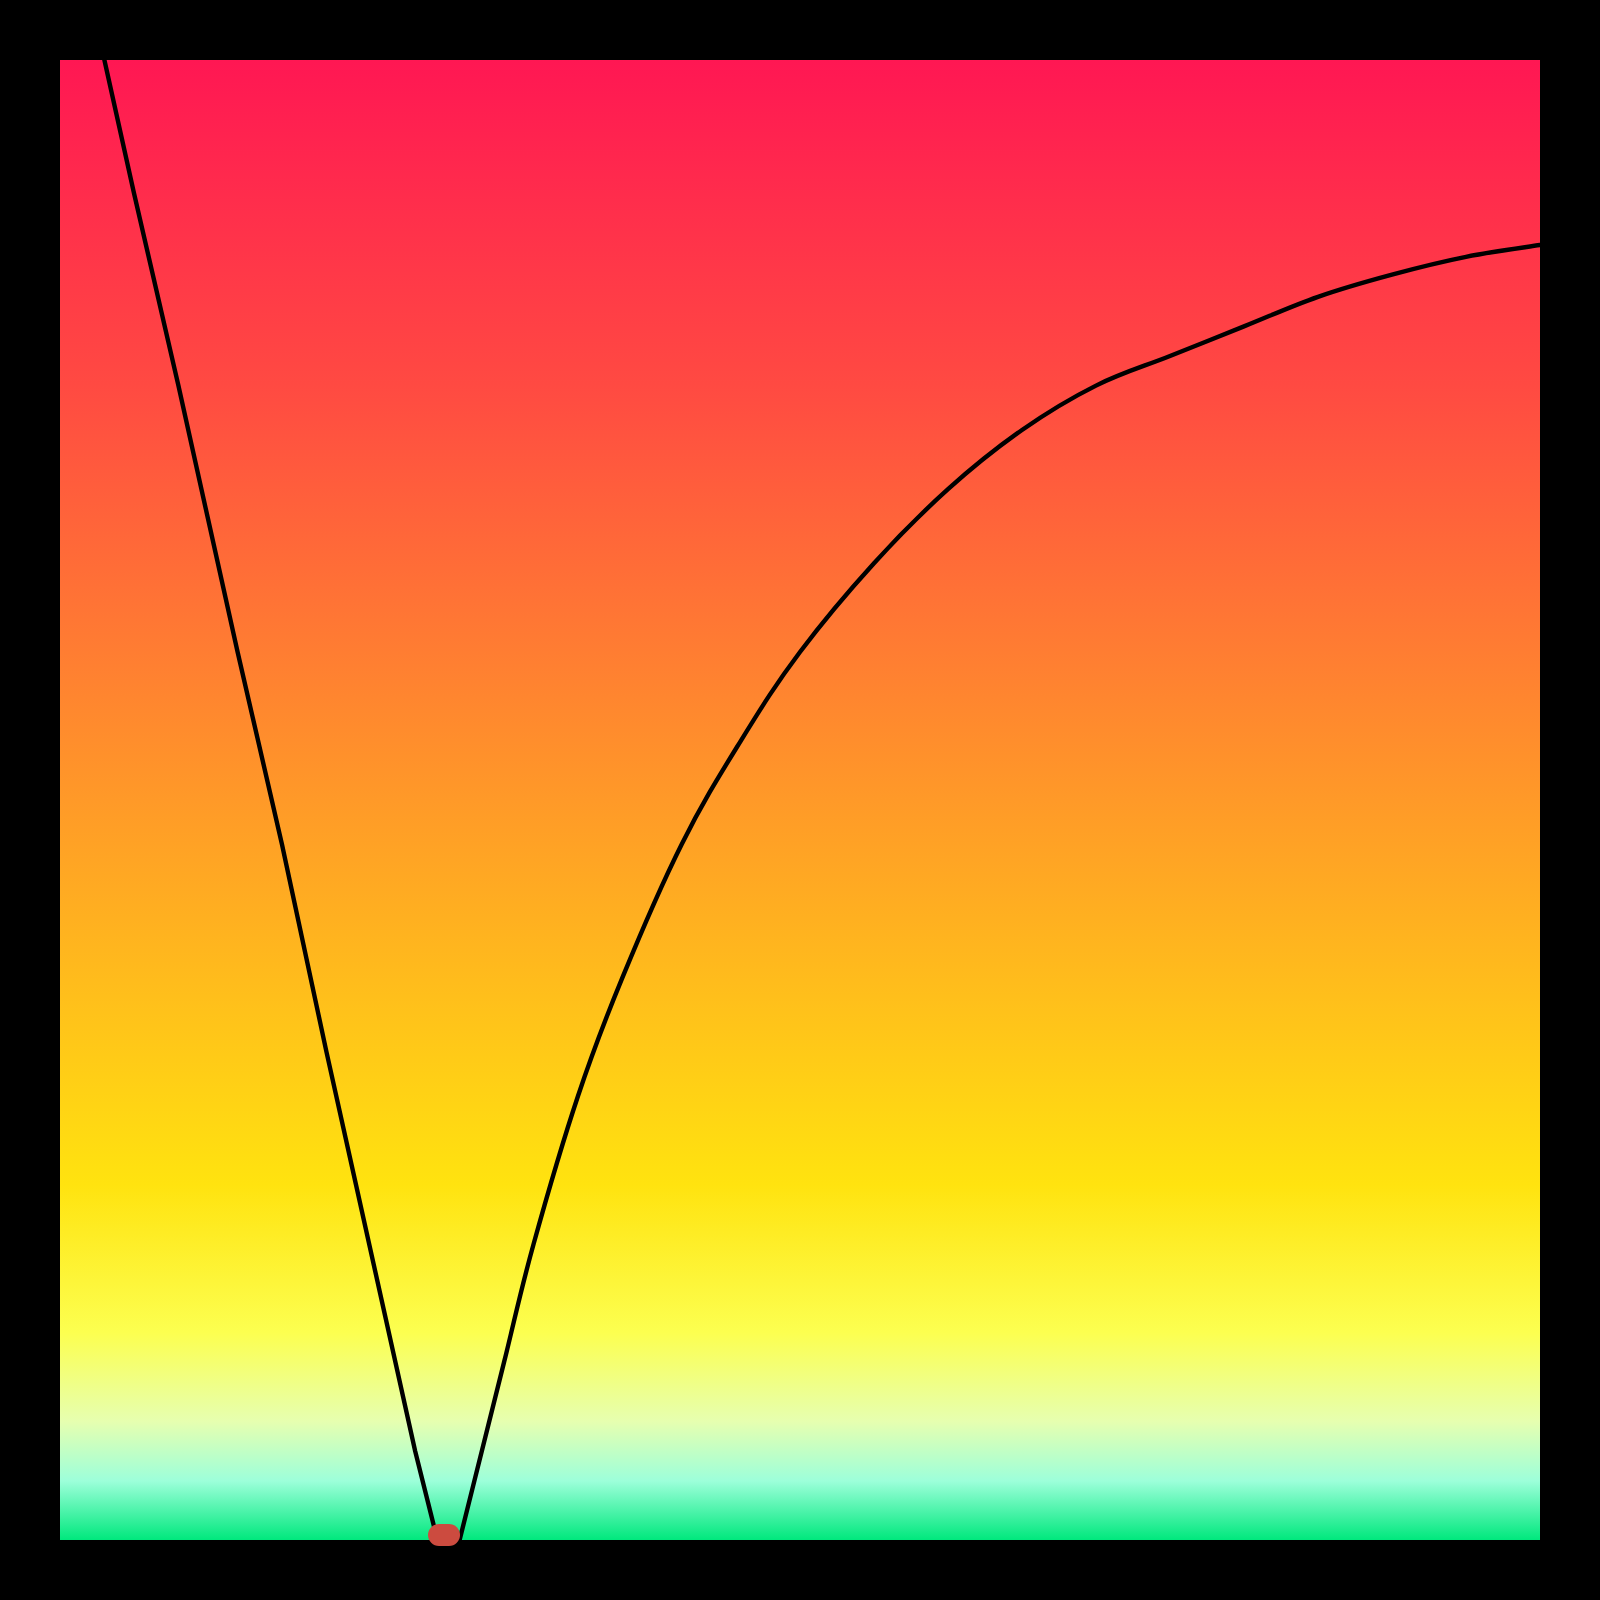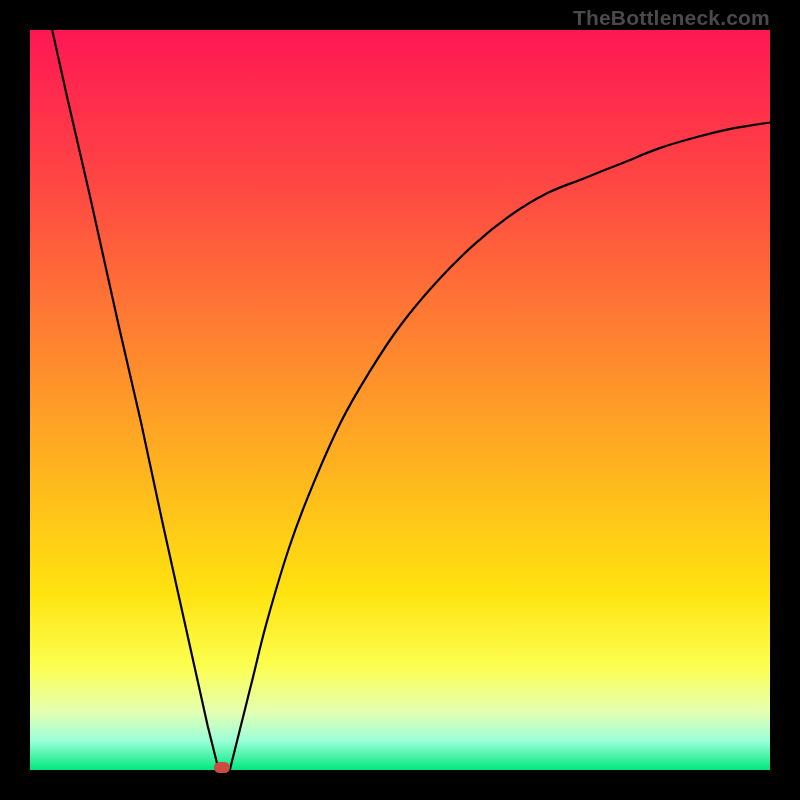--- a/index.html
+++ b/index.html
@@ -63,14 +63,13 @@
 
   <div class="plot">
 
     <svg class="curve" viewBox="0 0 740 740" preserveAspectRatio="none">
       <path id="curve-path" fill="none" stroke="#000" stroke-width="2.2" stroke-linecap="round" stroke-linejoin="round" d="M 22.20 0.00 L 37.00 66.60 L 59.20 162.80 L 74.00 229.40 L 88.80 296.00 L 111.00 392.20 L 133.20 495.80 L 148.00 562.40 L 162.80 629.00 L 177.60 695.60 L 188.70 740.00 L 199.80 740.00 C 201.13 734.67, 203.20 726.38, 207.20 710.40 C 211.20 694.42, 216.67 672.51, 222.00 651.20 C 227.33 629.89, 230.14 615.98, 236.80 592.00 C 243.46 568.02, 251.01 541.98, 259.00 518.00 C 266.99 494.02, 271.88 481.44, 281.20 458.80 C 290.52 436.16, 300.14 413.51, 310.80 392.20 C 321.46 370.89, 329.74 357.72, 340.40 340.40 C 351.06 323.08, 358.01 311.98, 370.00 296.00 C 381.99 280.02, 393.68 266.25, 407.00 251.60 C 420.32 236.95, 430.68 226.59, 444.00 214.60 C 457.32 202.61, 467.68 194.32, 481.00 185.00 C 494.32 175.68, 504.68 169.46, 518.00 162.80 C 531.32 156.14, 541.68 153.33, 555.00 148.00 C 568.32 142.67, 578.68 138.53, 592.00 133.20 C 605.32 127.87, 615.68 123.06, 629.00 118.40 C 642.32 113.74, 652.68 110.90, 666.00 107.30 C 679.32 103.70, 689.68 101.08, 703.00 98.42 C 716.32 95.76, 733.34 93.57, 740.00 92.50"></path>
     </svg>
 
     <div id="marker" class="marker" style="left: 184.4px; top: 732px; background: rgb(204, 75, 63);"></div>
   </div>
 
-  <div class="watermark">TheBottleneck.com</div>
 </div>
 
 </body></html>

